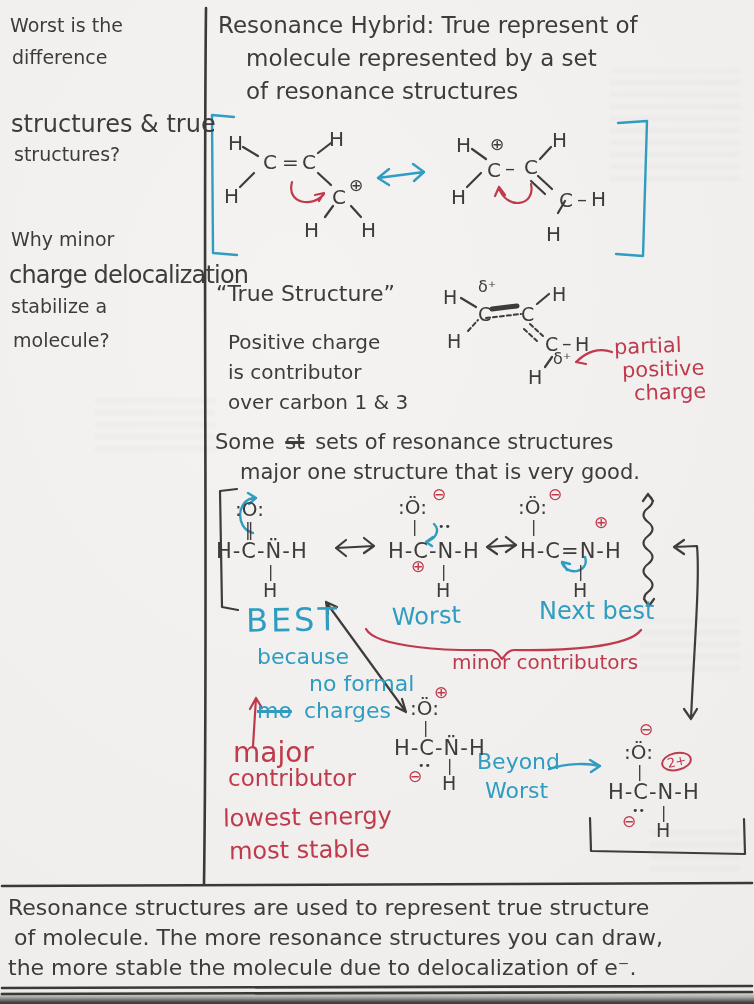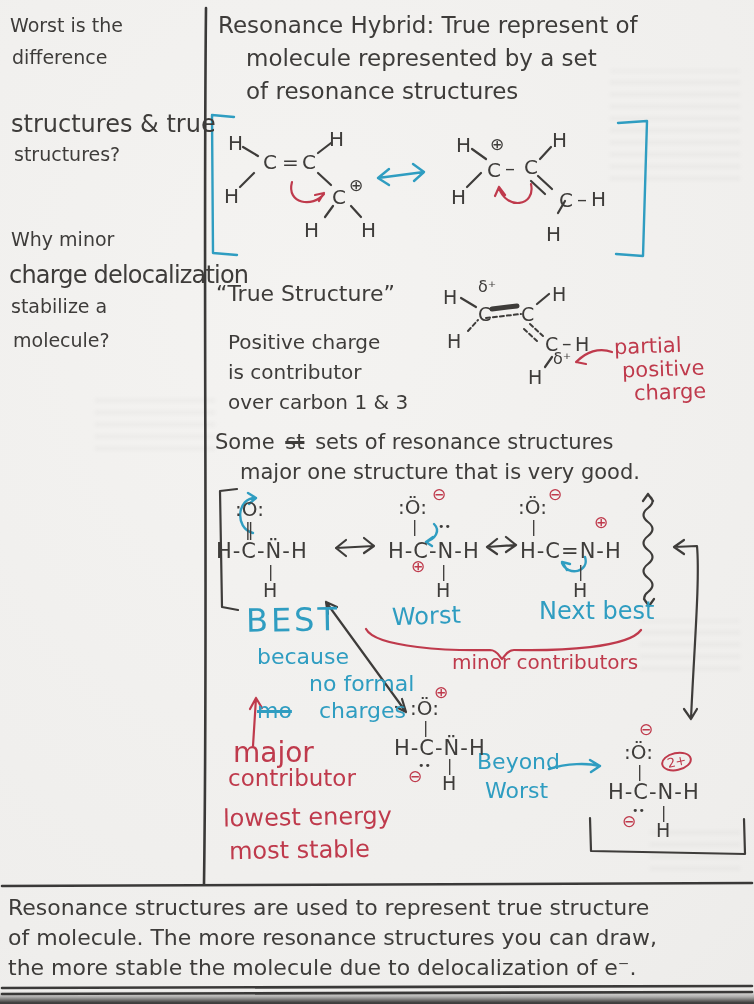--- a/index.html
+++ b/index.html
@@ -183,21 +183,21 @@
   <div class="t" style="left:520px;top:541px;font-size:21px;letter-spacing:1px;">H-C=N-H</div>
   <div class="t rd" style="left:594px;top:514px;font-size:17px;">⊕</div>
   <div class="t" style="left:578px;top:564px;font-size:16px;">|</div>
   <div class="t" style="left:573px;top:581px;font-size:19px;">H</div>
 
   <div class="t bl rot-1" style="left:246px;top:604px;font-size:32px;letter-spacing:3px;">BEST</div>
   <div class="t bl" style="left:257px;top:646px;font-size:22px;">because</div>
   <div class="t bl" style="left:263px;top:673px;font-size:22px;margin-left:46px;">no formal</div>
   <div class="t bl" style="left:257px;top:700px;font-size:22px;">
     <span class="strike">mo</span>
-    <span style="margin-left:20px;">charges</span>
+    <span style="margin-left:5px;">charges</span>
   </div>
   <div class="t bl rot-2" style="left:392px;top:604px;font-size:24px;">Worst</div>
   <div class="t bl" style="left:539px;top:599px;font-size:24px;">Next best</div>
   <div class="t rd" style="left:452px;top:652px;font-size:20px;">minor contributors</div>
   <div class="t rd" style="left:233px;top:739px;font-size:28px;">major</div>
   <div class="t rd" style="left:228px;top:767px;font-size:23px;">contributor</div>
   <div class="t rd rot-1" style="left:223px;top:805px;font-size:24px;">lowest energy</div>
   <div class="t rd rot-1" style="left:229px;top:838px;font-size:24px;">most stable</div>
   <div class="t bl" style="left:477px;top:751px;font-size:22px;">Beyond</div>
   <div class="t bl" style="left:485px;top:780px;font-size:22px;">Worst</div>
@@ -215,17 +215,17 @@
   <div class="t" style="left:624px;top:742px;font-size:20px;">:Ö:</div>
   <div class="t" style="left:637px;top:764px;font-size:16px;">|</div>
   <div class="t" style="left:608px;top:782px;font-size:21px;letter-spacing:1px;">H-C-N-H</div>
   <div class="t rd circ" style="left:661px;top:752px;font-size:13px;">2+</div>
   <div class="t" style="left:632px;top:805px;font-size:11px;">••</div>
   <div class="t rd" style="left:622px;top:813px;font-size:17px;">⊖</div>
   <div class="t" style="left:661px;top:805px;font-size:16px;">|</div>
   <div class="t" style="left:656px;top:821px;font-size:19px;">H</div>
 
   <div class="t" style="left:8px;top:897px;font-size:22px;">Resonance structures are used to represent true structure</div>
-  <div class="t" style="left:8px;top:927px;font-size:22px;">of molecule. The more resonance structures you can draw,</div>
+  <div class="t" style="left:14px;top:927px;font-size:22px;">of molecule. The more resonance structures you can draw,</div>
   <div class="t" style="left:8px;top:957px;font-size:22px;">the more stable the molecule due to delocalization of e⁻.</div>
 
   <div class="edge-bottom"></div>
 </div>
 
 </body></html>

